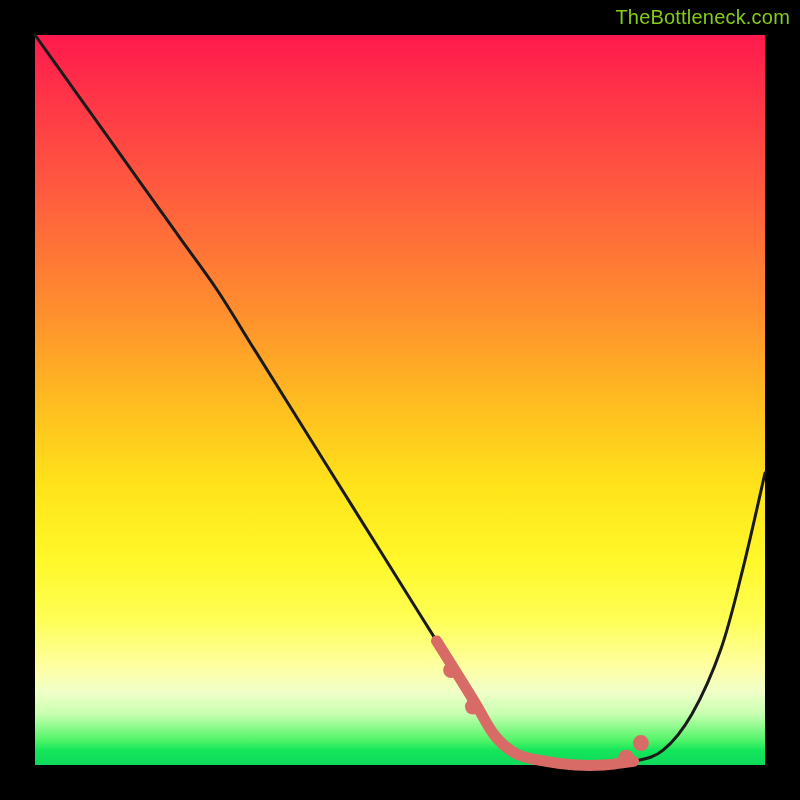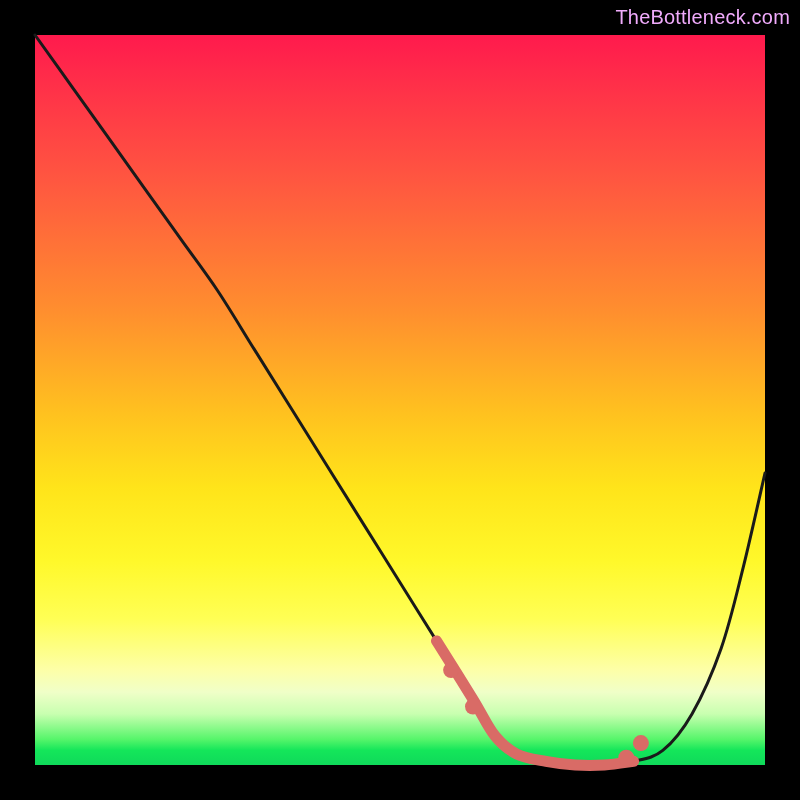--- a/index.html
+++ b/index.html
@@ -41,21 +41,21 @@
       #c8ffb0 93%,
       #55f56a 96.5%,
       #14e65a 98%,
       #0fd95a 100%
     );
   }
   .watermark {
     position: absolute;
     top: 6px;
     right: 10px;
-    color: #f0abfc;
+    color: #84cc16;
     font-size: 20px;
     letter-spacing: 0.2px;
     font-weight: 500;
     user-select: none;
   }
   svg.curve {
     position: absolute;
     left: 0;
     top: 0;
     width: 730px;

